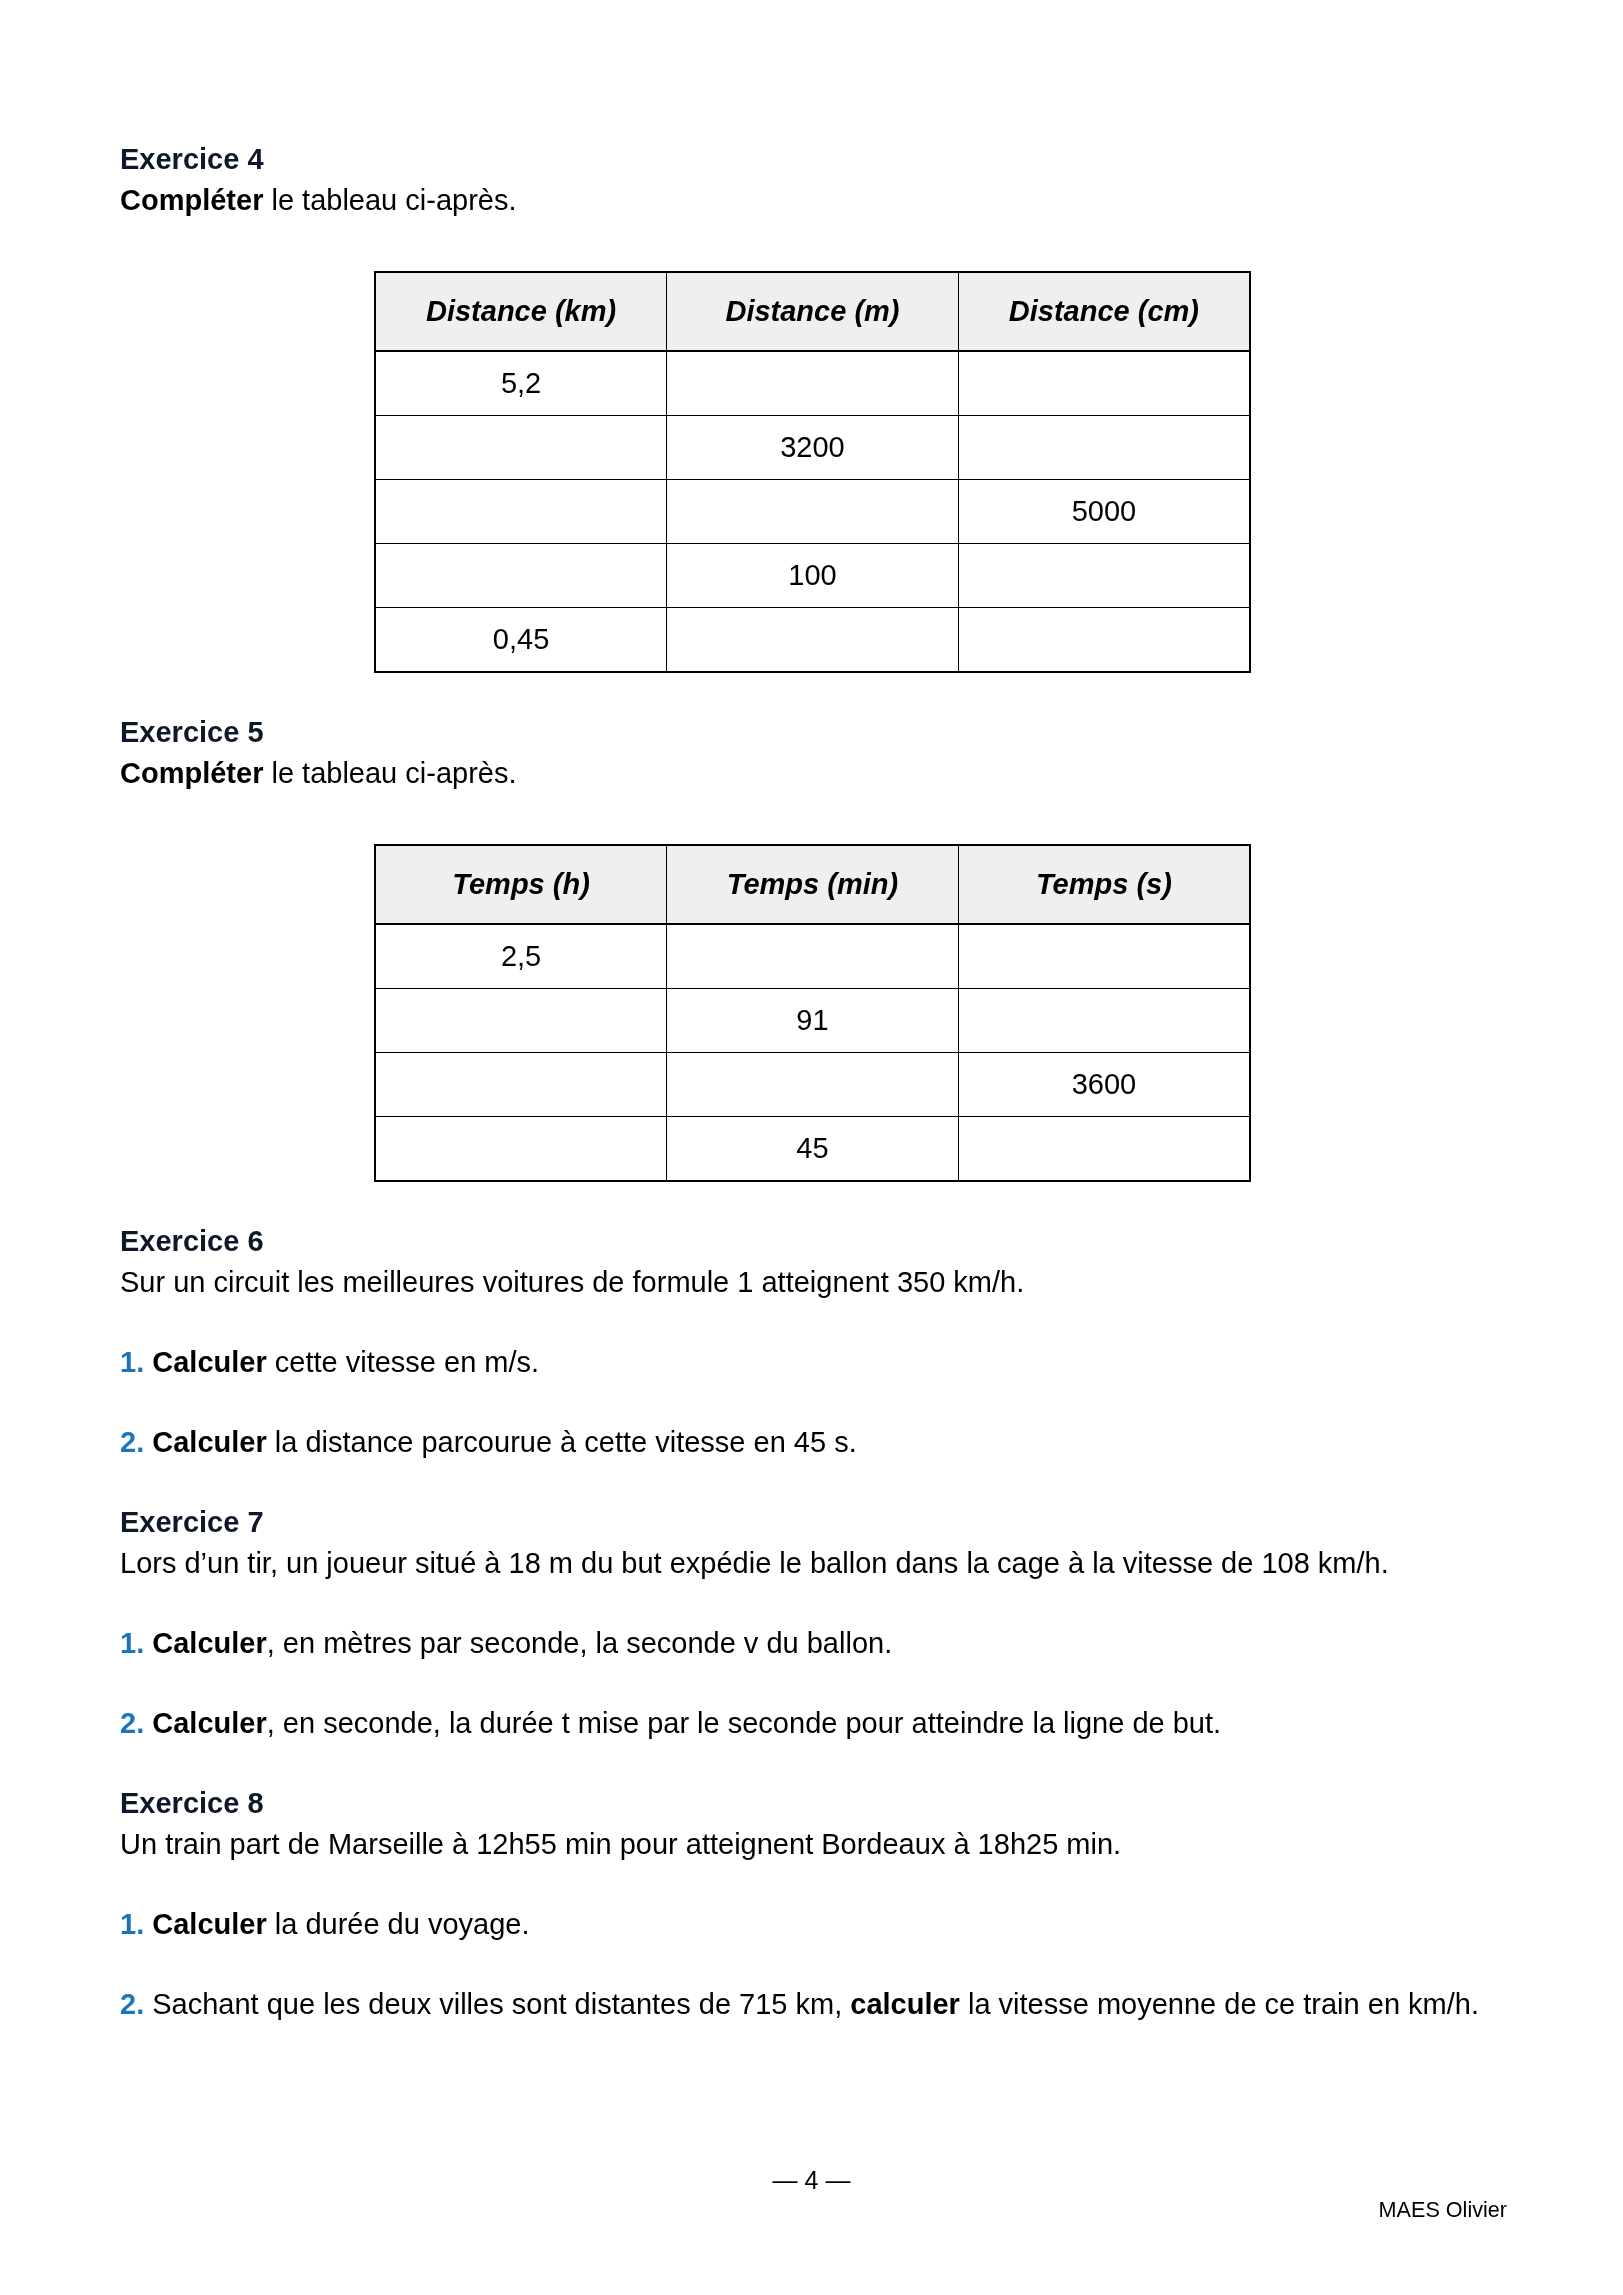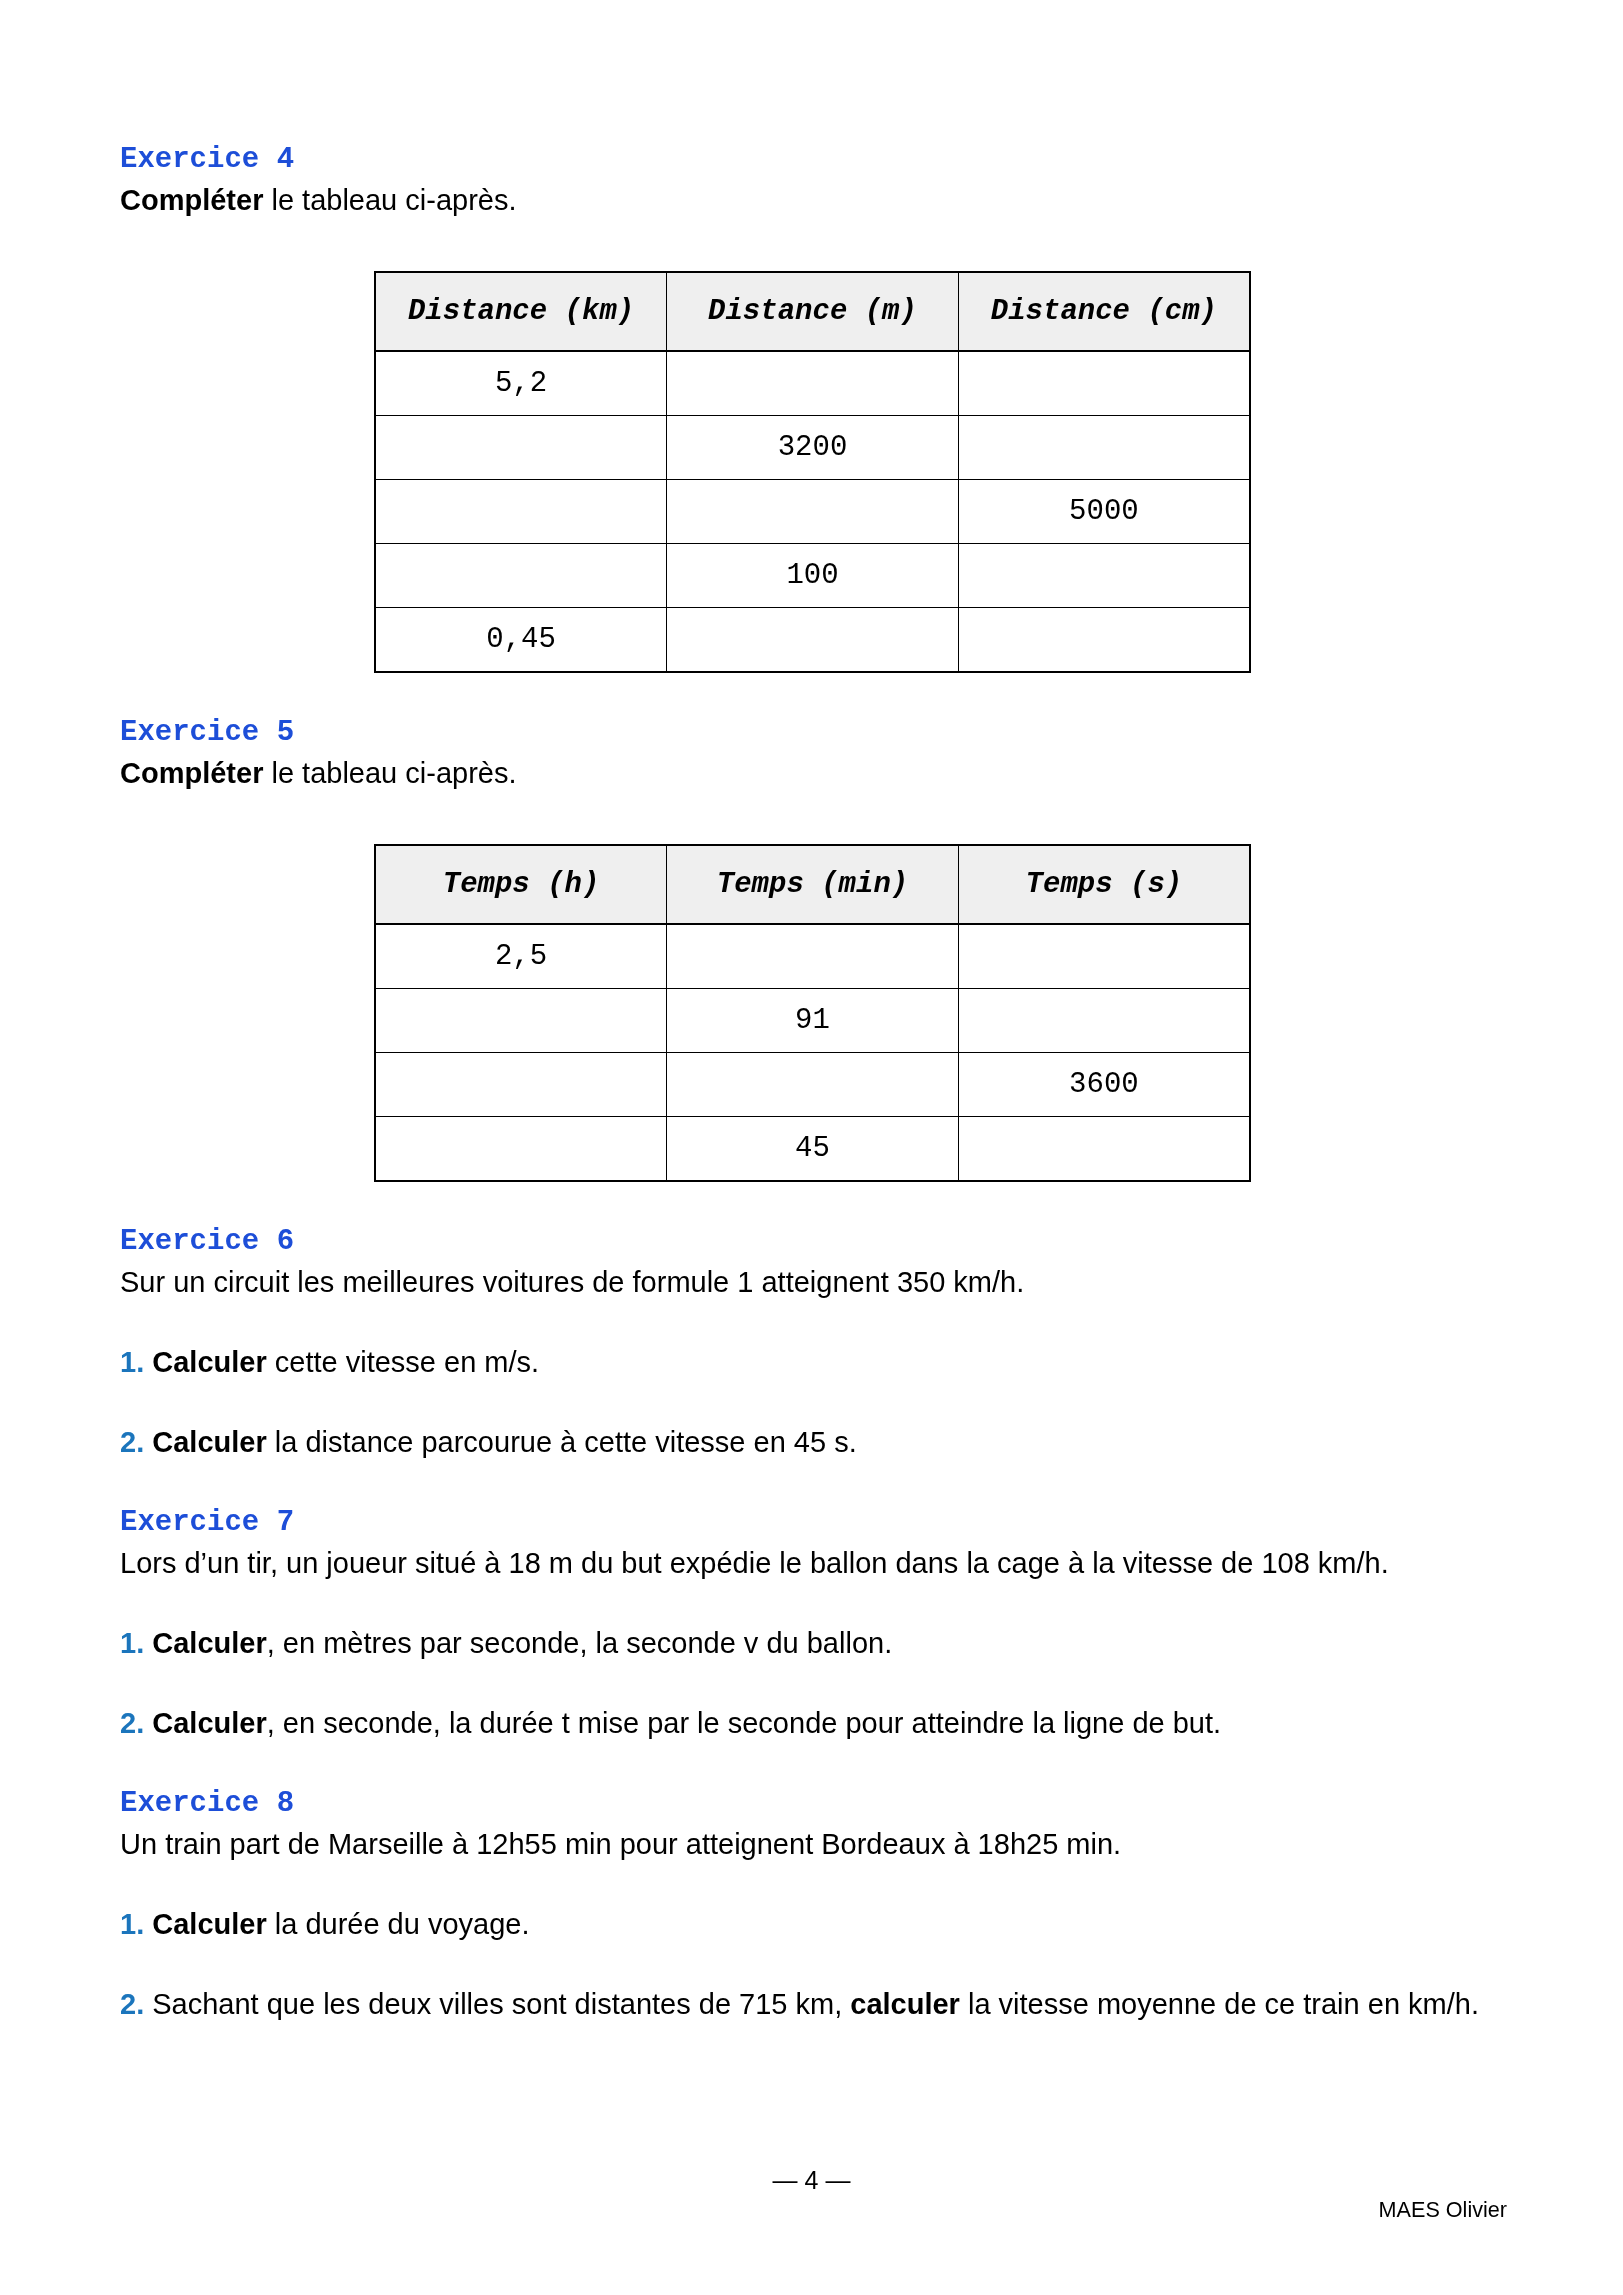--- a/index.html
+++ b/index.html
@@ -15,37 +15,35 @@
     background: #ffffff;
     color: #000000;
     font-family: "Liberation Sans", sans-serif;
     font-size: 29px;
     line-height: 41px;
     padding: 139px 118px 0 120px;
     overflow: hidden;
   }
   .exercise + .exercise { margin-top: 39px; }
   .ex-title {
-    color: #1d4ed8;
+    color: #0f172a;
     font-weight: bold;
-    font-family: Liberation Mono, monospace;
   }
   .intro-bold, .q-bold { font-weight: bold; }
   .statement, .question, .intro { text-align: justify; }
   .question { margin-top: 39px; }
   .q-num {
     color: #1B75BC;
     font-weight: bold;
   }
   table.worksheet-table {
     border-collapse: collapse;
     table-layout: fixed;
     width: 877px;
     margin: 50px auto 0 auto;
-    font-family: Liberation Mono, monospace;
   }
   table.worksheet-table th,
   table.worksheet-table td {
     border: 1.3px solid #000000;
     text-align: center;
     vertical-align: middle;
     padding: 0;
     overflow: hidden;
   }
   table.worksheet-table th {

